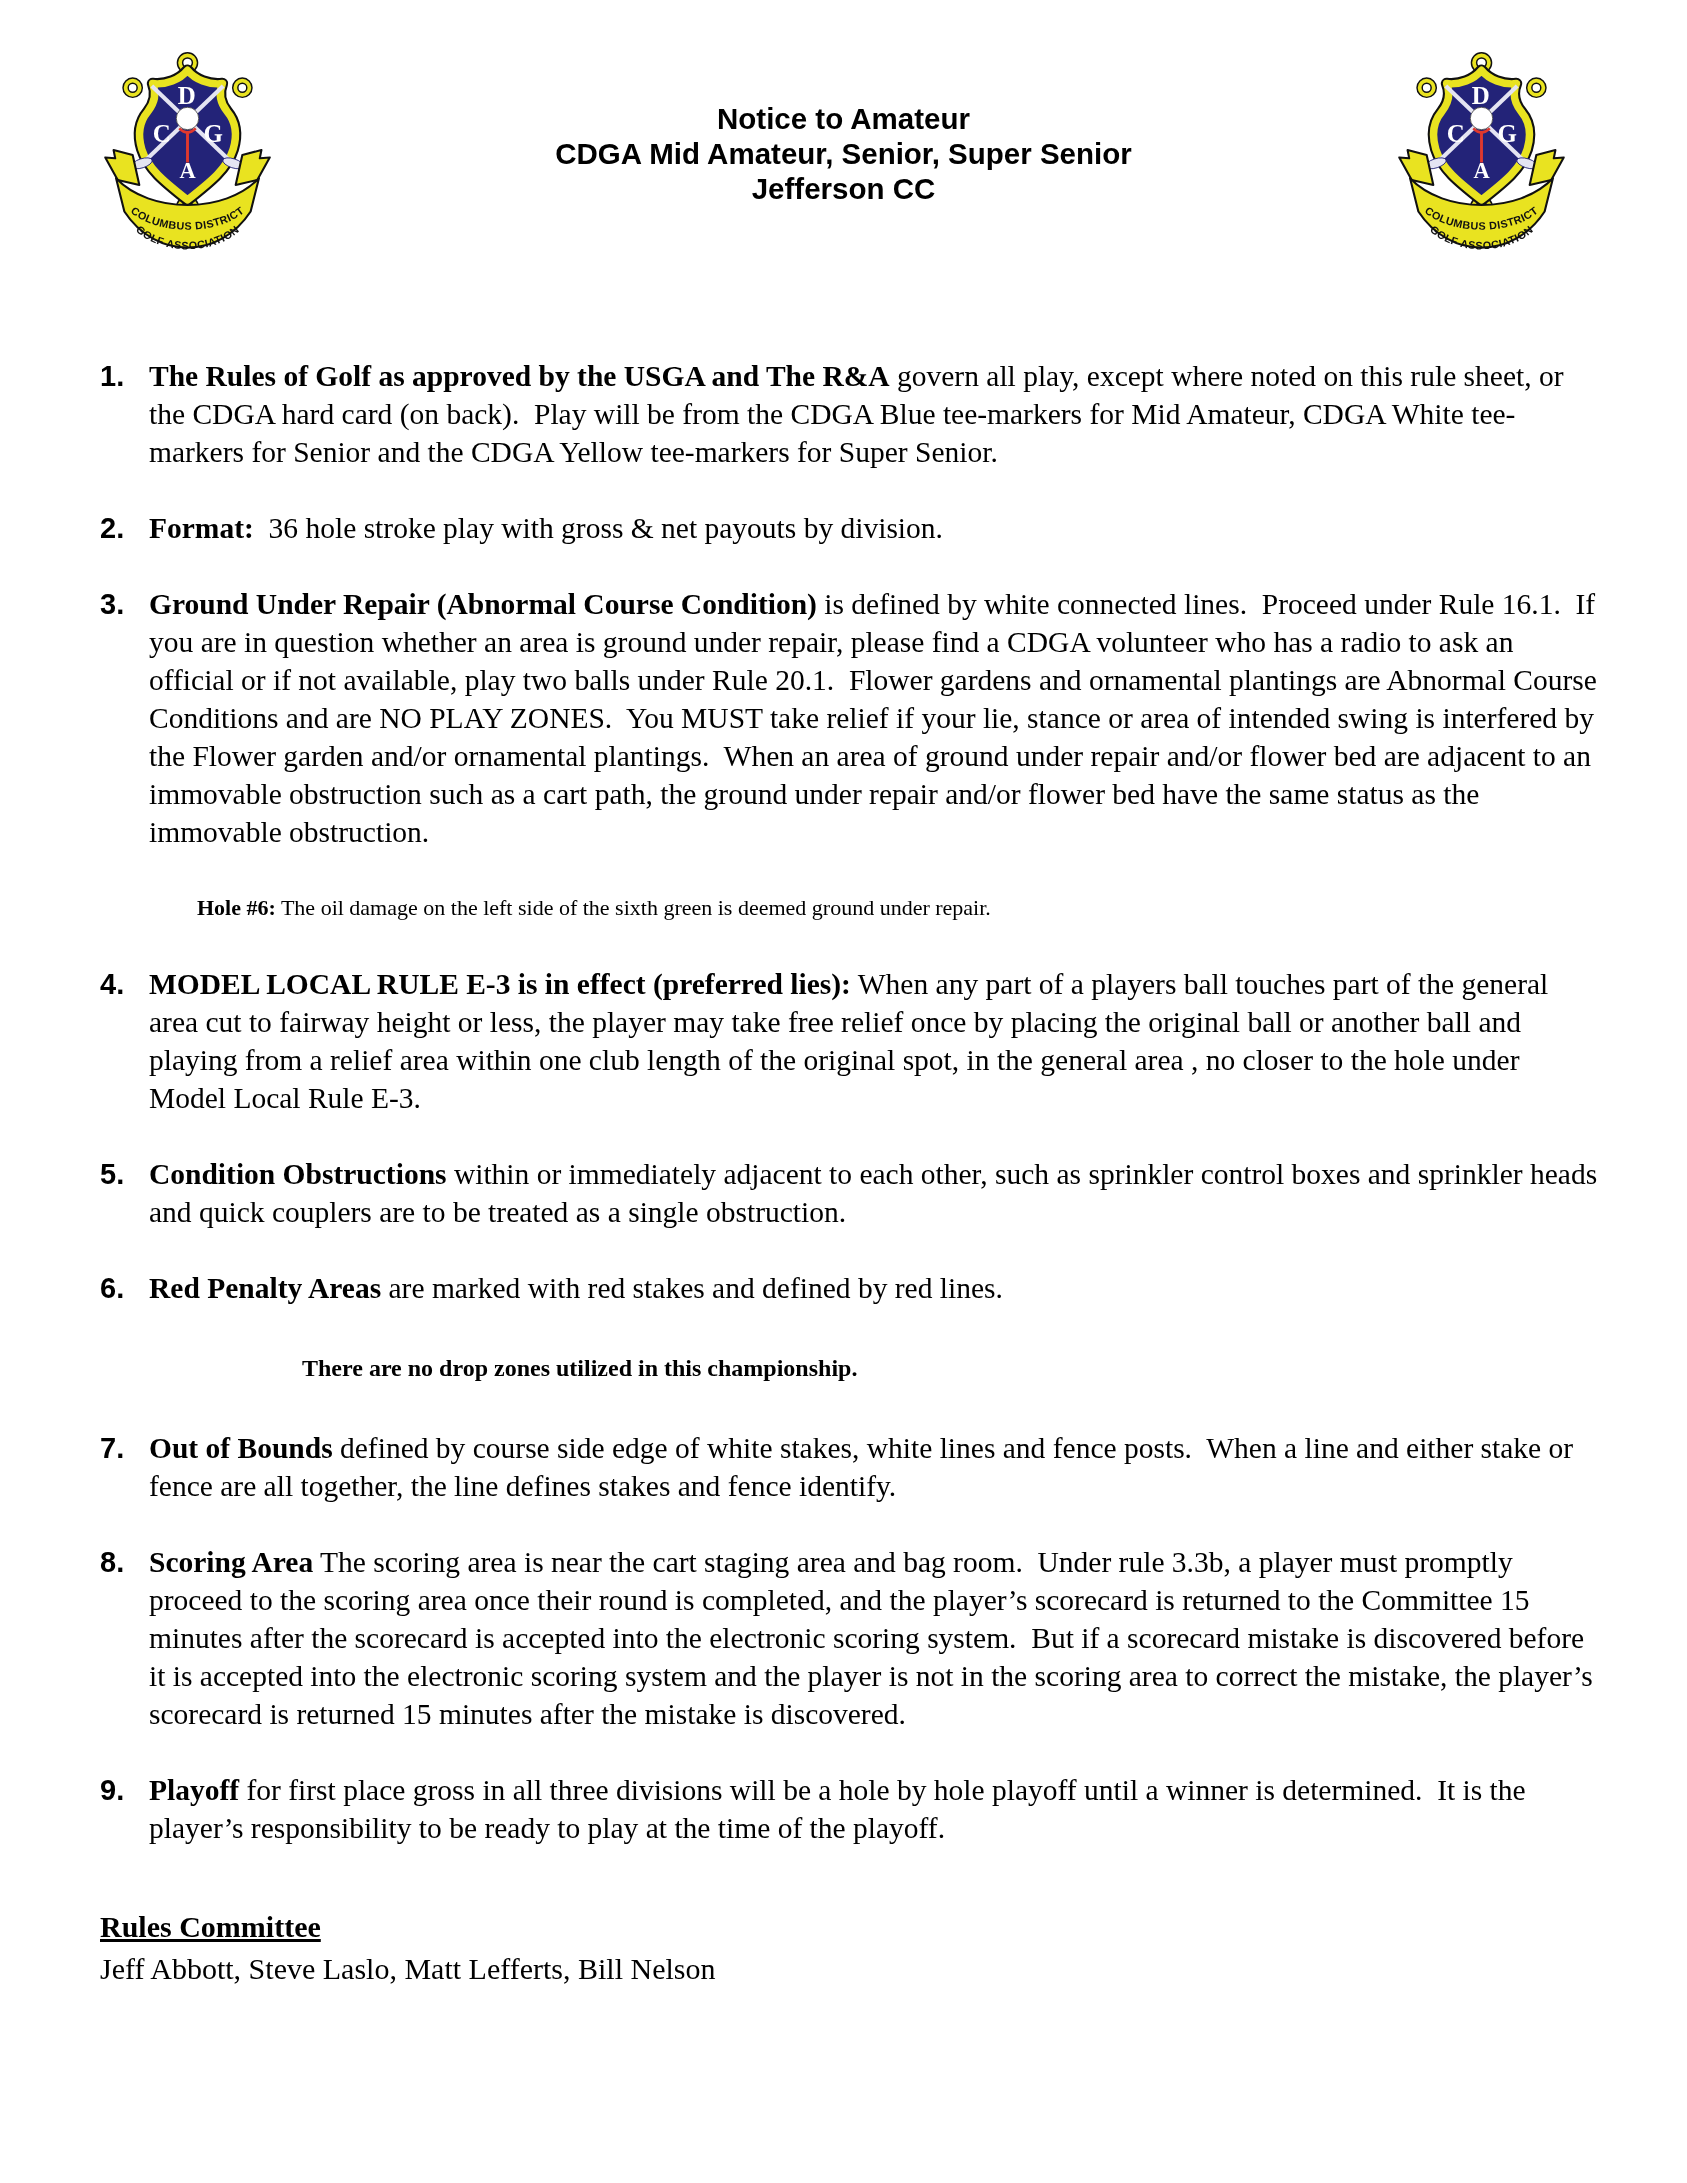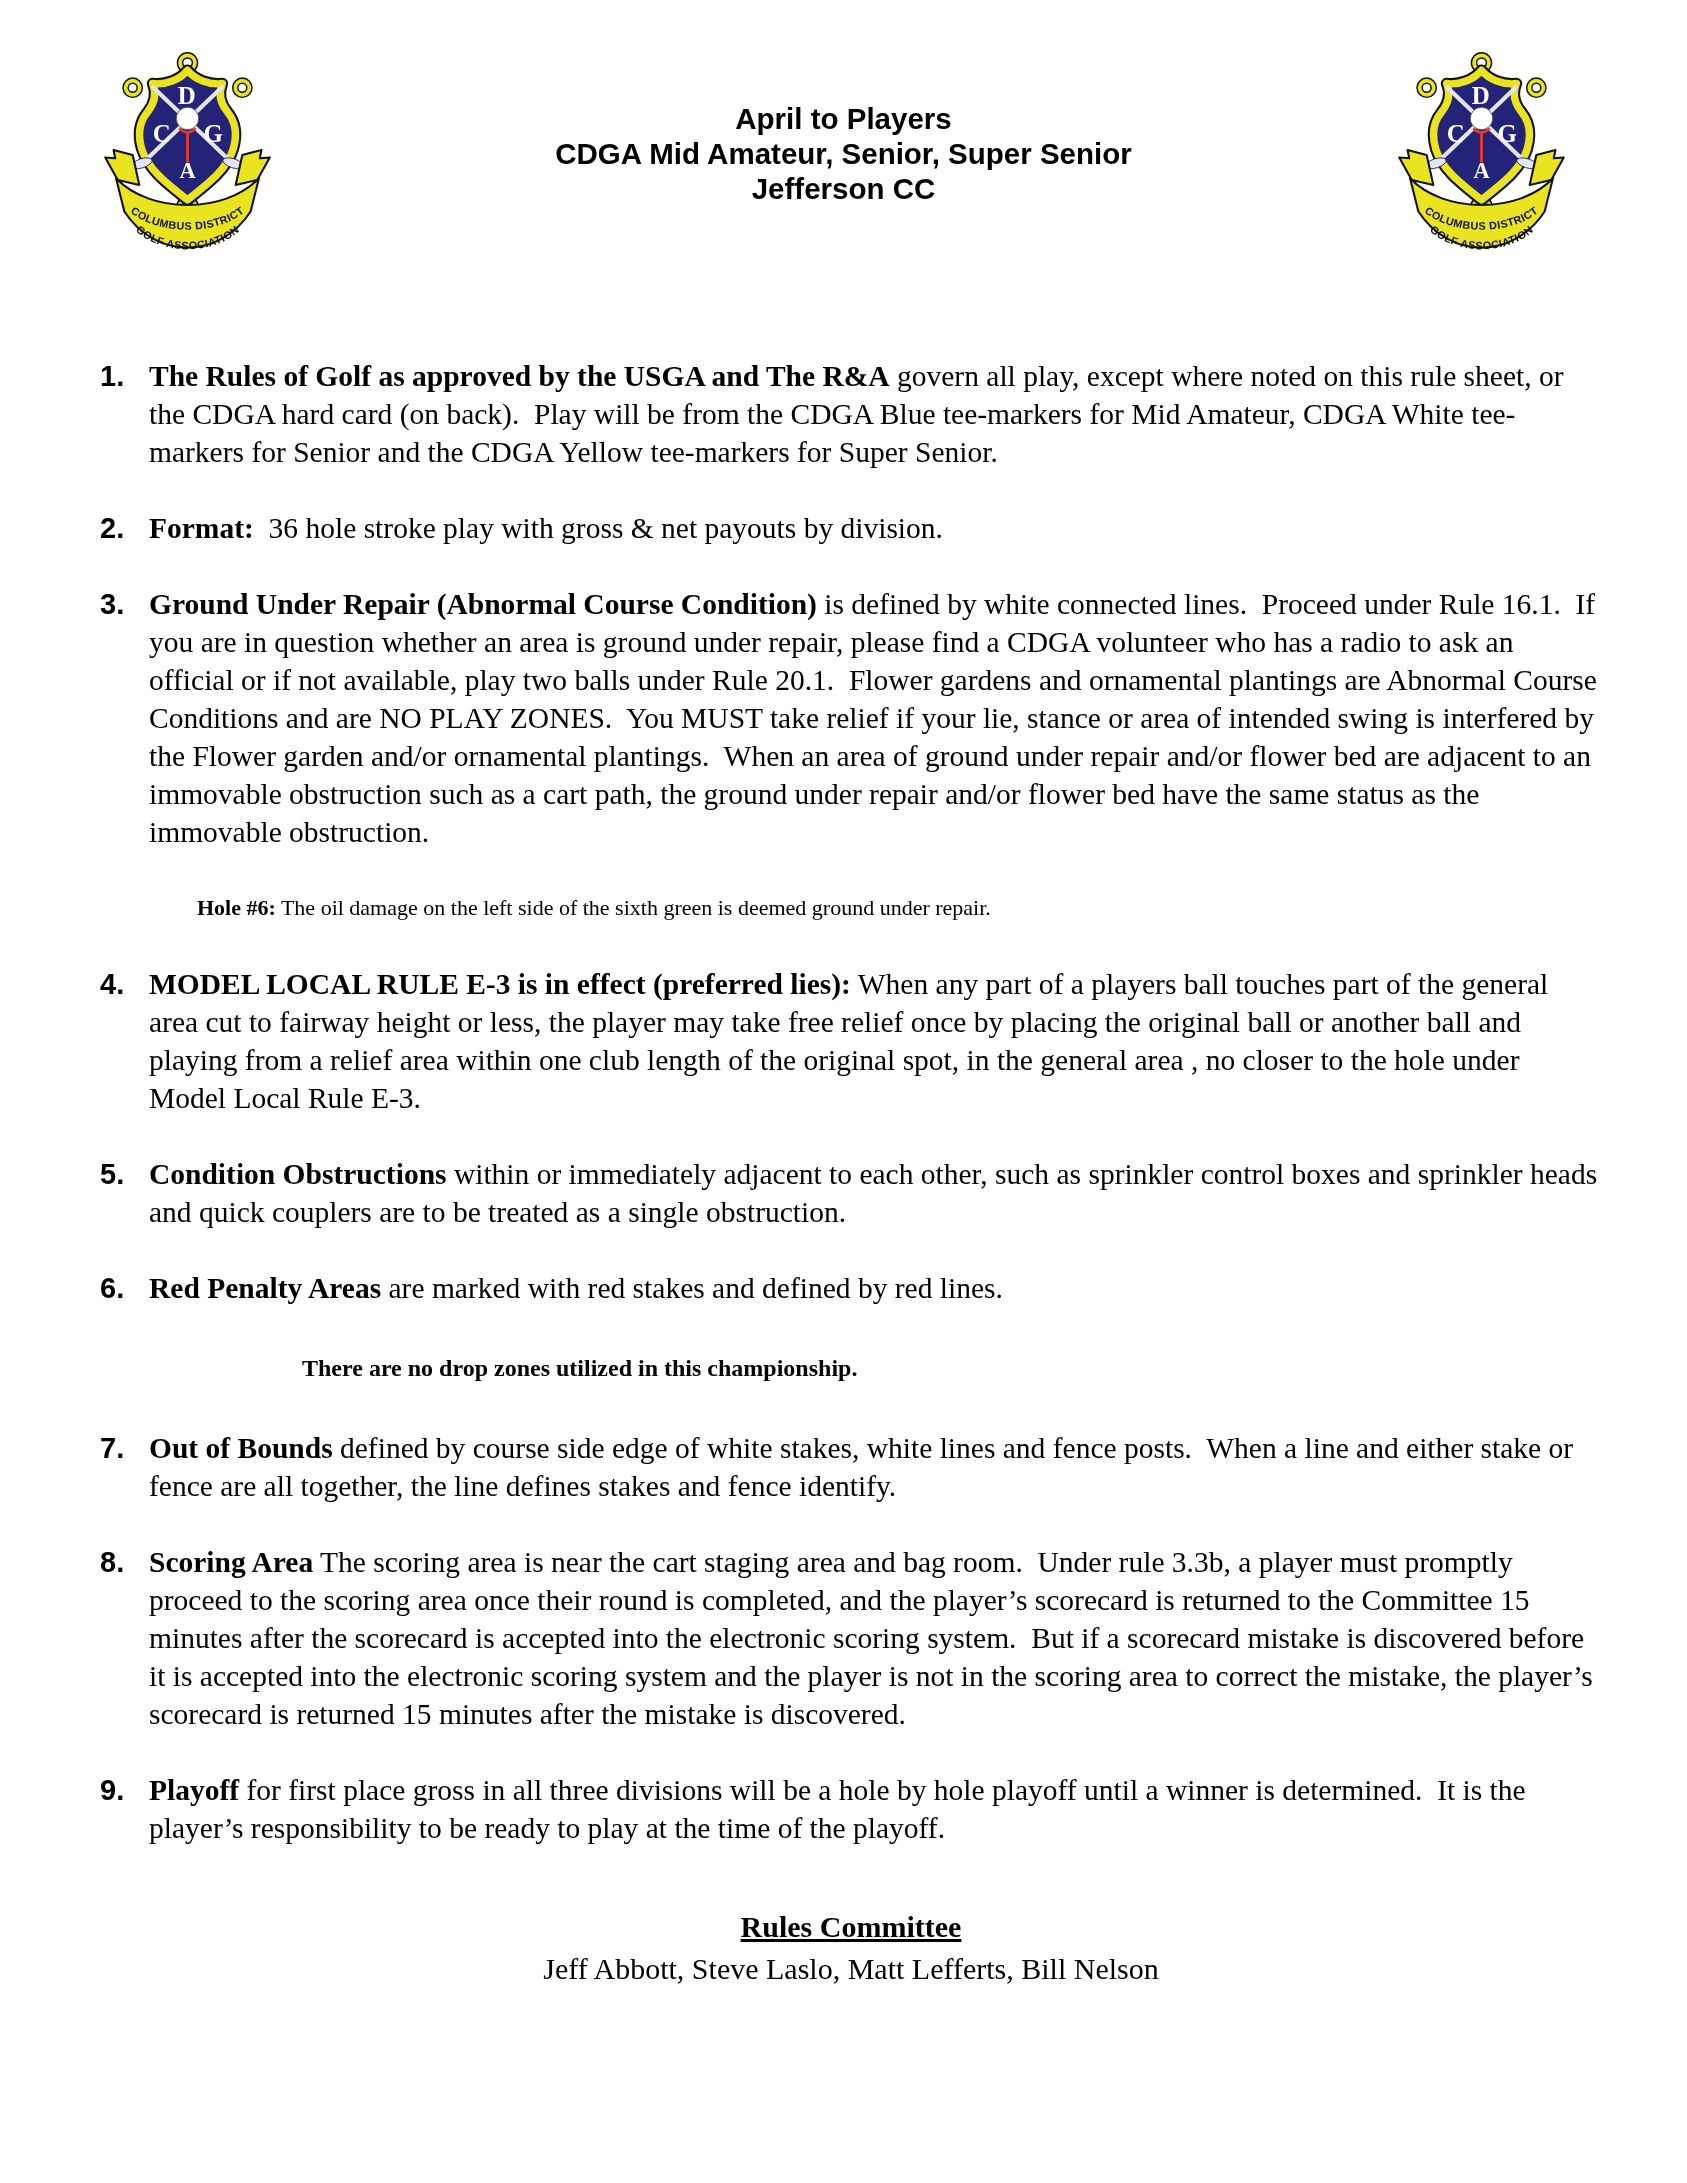--- a/index.html
+++ b/index.html
@@ -19,21 +19,21 @@
   main{position:absolute;top:357px;left:100px;width:1502px;}
   .rule{display:flex;margin:0 0 38px 0;font-size:29.5px;line-height:38px;}
   .rule-num{flex:0 0 49px;font-family:"Liberation Sans","DejaVu Sans",sans-serif;
             font-weight:bold;font-size:29px;line-height:38px;}
   .rule-body{flex:1;white-space:pre-wrap;}
   b{font-weight:bold;}
   .hole-note{margin:0 0 38px 97px;font-size:22px;line-height:38px;white-space:pre-wrap;}
   .drop-note{margin:42px 0 42px 202px;font-size:24px;line-height:38px;font-weight:bold;}
 
   
-  footer{margin-top:59px;text-align:center;font-size:30px;line-height:42px;}
+  footer{margin-top:59px;font-size:30px;line-height:42px;}
   .rc-heading{font-weight:bold;text-decoration:underline;}
 
   .bt{font-family:"Liberation Sans","DejaVu Sans",sans-serif;font-weight:bold;
       font-size:13px;letter-spacing:.5px;fill:#111;}
   .sl{font-family:"Liberation Serif","DejaVu Serif",serif;font-weight:bold;fill:#ffffff;}
 </style>
 </head>
 <body>
 
 <div class="page">
@@ -140,21 +140,21 @@
         <text class="bt" text-anchor="middle">
           <textPath href="#bp1" startOffset="50%">COLUMBUS DISTRICT</textPath>
         </text>
         <text class="bt" text-anchor="middle">
           <textPath href="#bp2" startOffset="50%">GOLF ASSOCIATION</textPath>
         </text>
       </g>
     </svg></div>
 
   <div class="titles">
-    <div>April to Players</div>
+    <div>Notice to Amateur</div>
     <div>CDGA Mid Amateur, Senior, Super Senior</div>
     <div>Jefferson CC</div>
   </div>
 
   <main>
 
     <div class="rule">
       <div class="rule-num">1.</div>
       <div class="rule-body"><b>The Rules of Golf as approved by the USGA and The R&amp;A</b><span> govern all play, except where noted on this rule sheet, or the CDGA hard card (on back).  Play will be from the CDGA Blue tee-markers for Mid Amateur, CDGA White tee-markers for Senior and the CDGA Yellow tee-markers for Super Senior.</span></div>
     </div>

